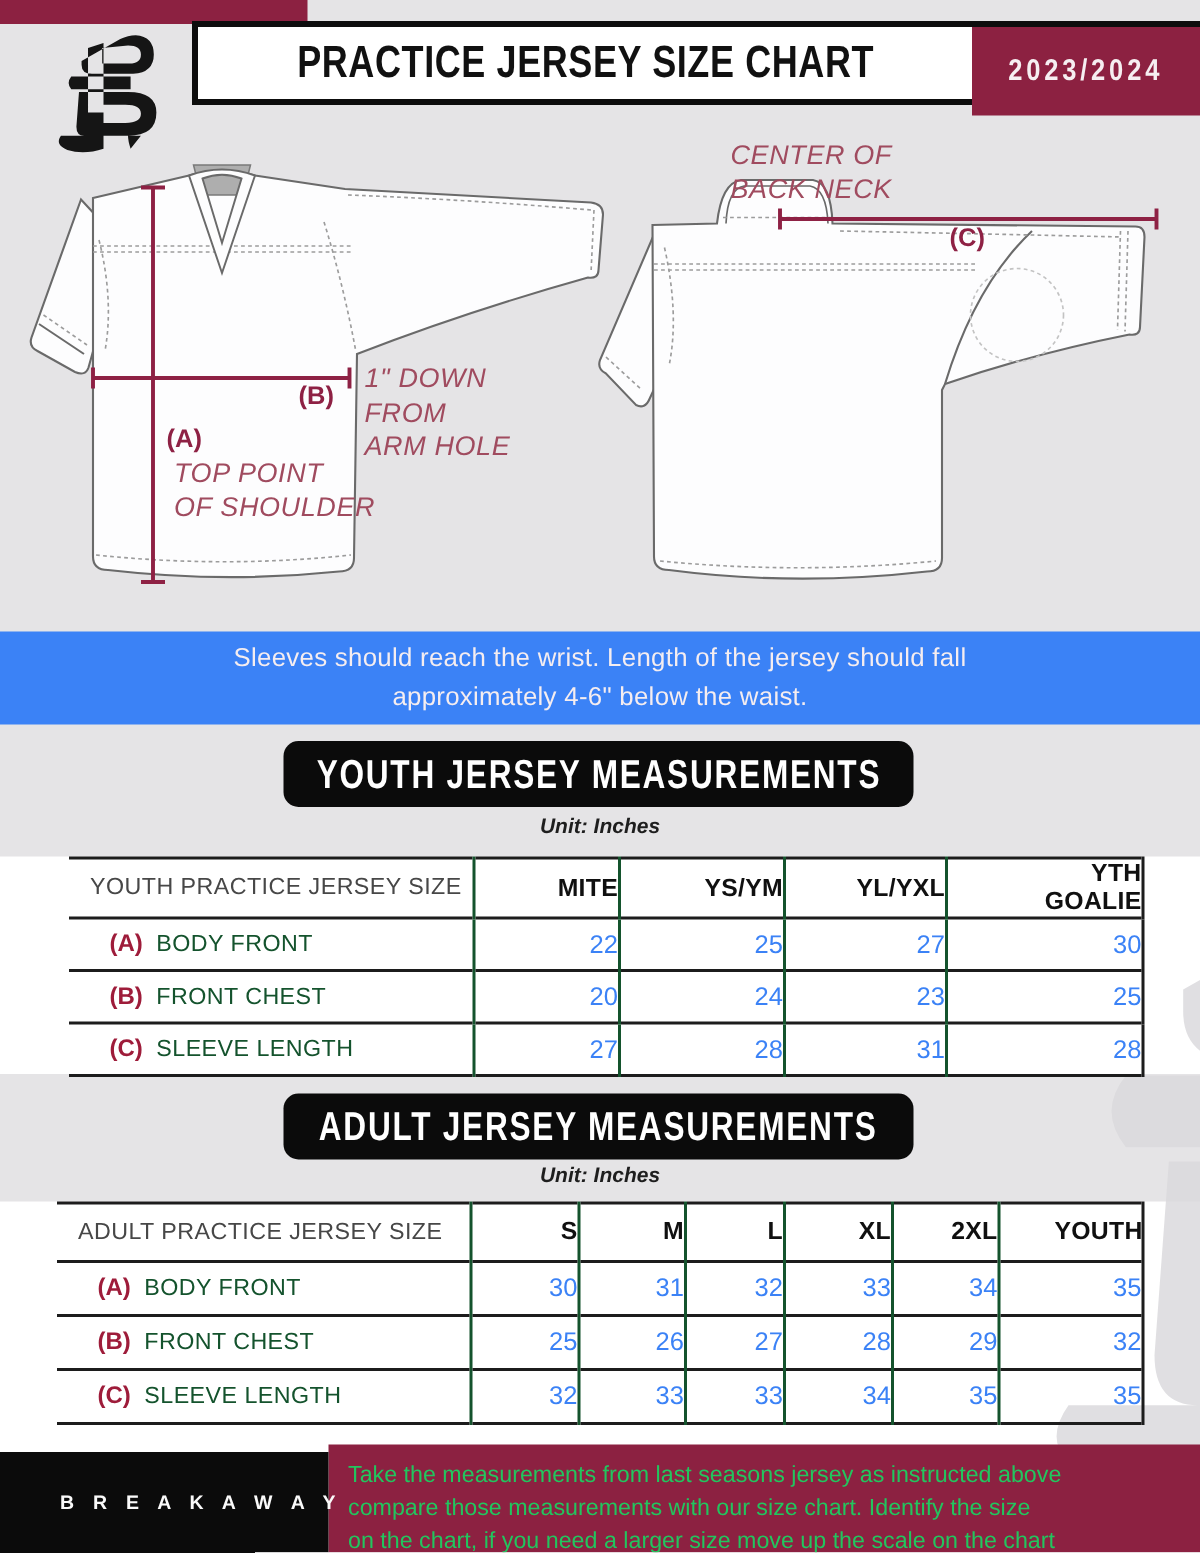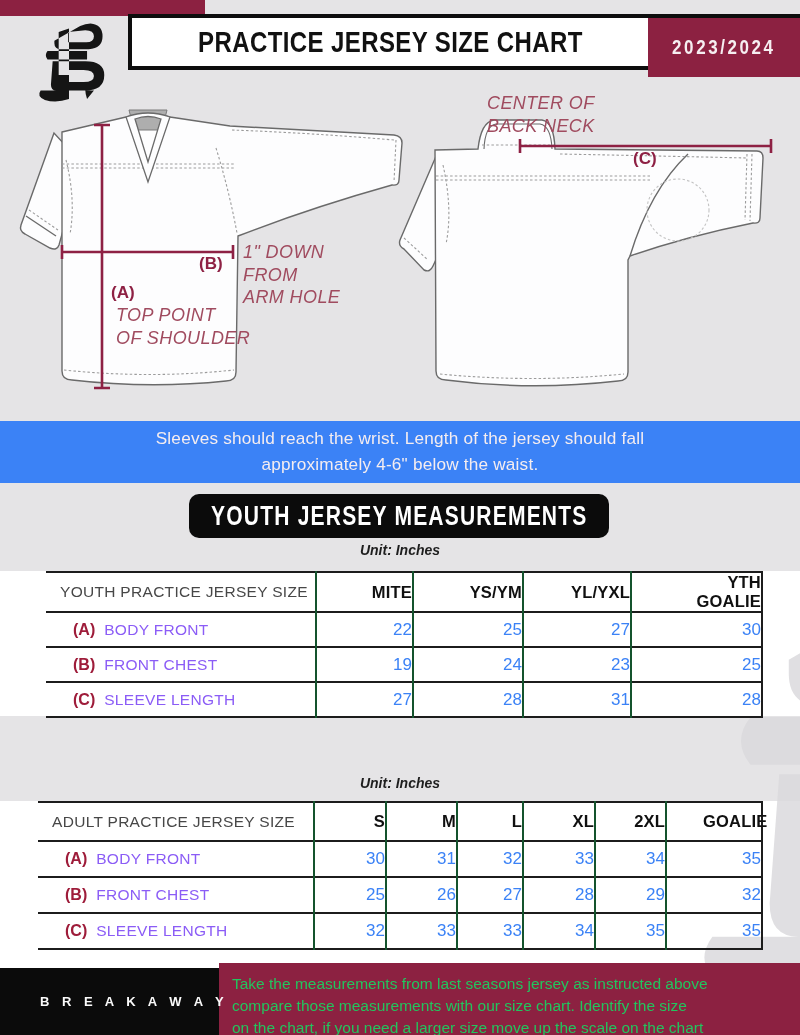--- a/index.html
+++ b/index.html
@@ -48,21 +48,21 @@
   table.size-table td { vertical-align:middle; }
   .tbl-youth tr.head td { height:38px; } .tbl-youth tr.row td { height:35px; }
   .tbl-adult tr.head td { height:39px; } .tbl-adult tr.row td { height:36px; }
   td.c1 { padding-left:14px; text-align:left; }
   tr.head td.c1 { font-size:15.5px; color:#474747; letter-spacing:.3px; font-weight:500; }
   td.sz, td.val { border-left:2px solid #14532d; text-align:right;padding-left:36px; }
   td.lc { border-right:2px solid #1c1c1c; }
   td.sz { font-weight:700; font-size:16.5px; color:#101010; letter-spacing:.2px; }
   td.val { font-size:17px; color:#3b82f6; }
   span.rowkey { color:#9e1c3a; font-weight:800; font-size:16px; margin-left:13px; }
-  span.rowlbl { color:#8b5cf6; font-size:15.5px; margin-left:9px; letter-spacing:.3px; }
+  span.rowlbl { color:#14532d; font-size:15.5px; margin-left:9px; letter-spacing:.3px; }
 
   
   .footer-maroon { position:absolute; left:219px; top:963px; width:581px; height:72px; background:#8c2141; color:#22c55e; font-size:15.5px; line-height:1.43; padding:10px 8px 0 13px; white-space:pre-line; }
   .footer-black { position:absolute; left:0; top:968px; width:219px; height:67px; background:#0b0b0b; display:flex; align-items:center; }
   .footer-logo { width:30px; height:33px; color:#c0c0c4; margin-left:30px; }
   .brand { color:#fafafa; font-size:13px; font-weight:700; letter-spacing:4.5px; margin-left:10px; white-space:nowrap; }
 </style>
 </head>
 <body>
 
@@ -176,56 +176,59 @@
     </tr>
     <tr class="row">
       <td class="c1"><span class="rowkey">(A)</span><span class="rowlbl">BODY FRONT</span></td>
       <td class="val">22</td>
       <td class="val">25</td>
       <td class="val">27</td>
       <td class="val lc">30</td>
     </tr>
     <tr class="row">
       <td class="c1"><span class="rowkey">(B)</span><span class="rowlbl">FRONT CHEST</span></td>
-      <td class="val">19</td>
+      <td class="val">20</td>
       <td class="val">24</td>
       <td class="val">23</td>
       <td class="val lc">25</td>
     </tr>
     <tr class="row">
       <td class="c1"><span class="rowkey">(C)</span><span class="rowlbl">SLEEVE LENGTH</span></td>
       <td class="val">27</td>
       <td class="val">28</td>
       <td class="val">31</td>
       <td class="val lc">28</td>
     </tr>
   </tbody>
     </table>
 
+  <div class="pill pill-adult">
+    <span>ADULT JERSEY MEASUREMENTS</span>
+  </div>
   <div class="unit unit-adult">Unit: Inches</div>
 
   <table class="size-table tbl-adult">
     <colgroup>
         <col style="width:276px">
         <col style="width:72px">
         <col style="width:71px">
         <col style="width:66px">
         <col style="width:72px">
         <col style="width:71px">
         <col style="width:96px">
       </colgroup>
     <tbody>
         <tr class="head">
       <td class="c1">ADULT PRACTICE JERSEY SIZE</td>
       <td class="sz">S</td>
       <td class="sz">M</td>
       <td class="sz">L</td>
       <td class="sz">XL</td>
       <td class="sz">2XL</td>
-      <td class="sz lc">GOALIE</td>
+      <td class="sz lc">YOUTH</td>
     </tr>
     <tr class="row">
       <td class="c1"><span class="rowkey">(A)</span><span class="rowlbl">BODY FRONT</span></td>
       <td class="val">30</td>
       <td class="val">31</td>
       <td class="val">32</td>
       <td class="val">33</td>
       <td class="val">34</td>
       <td class="val lc">35</td>
     </tr>

